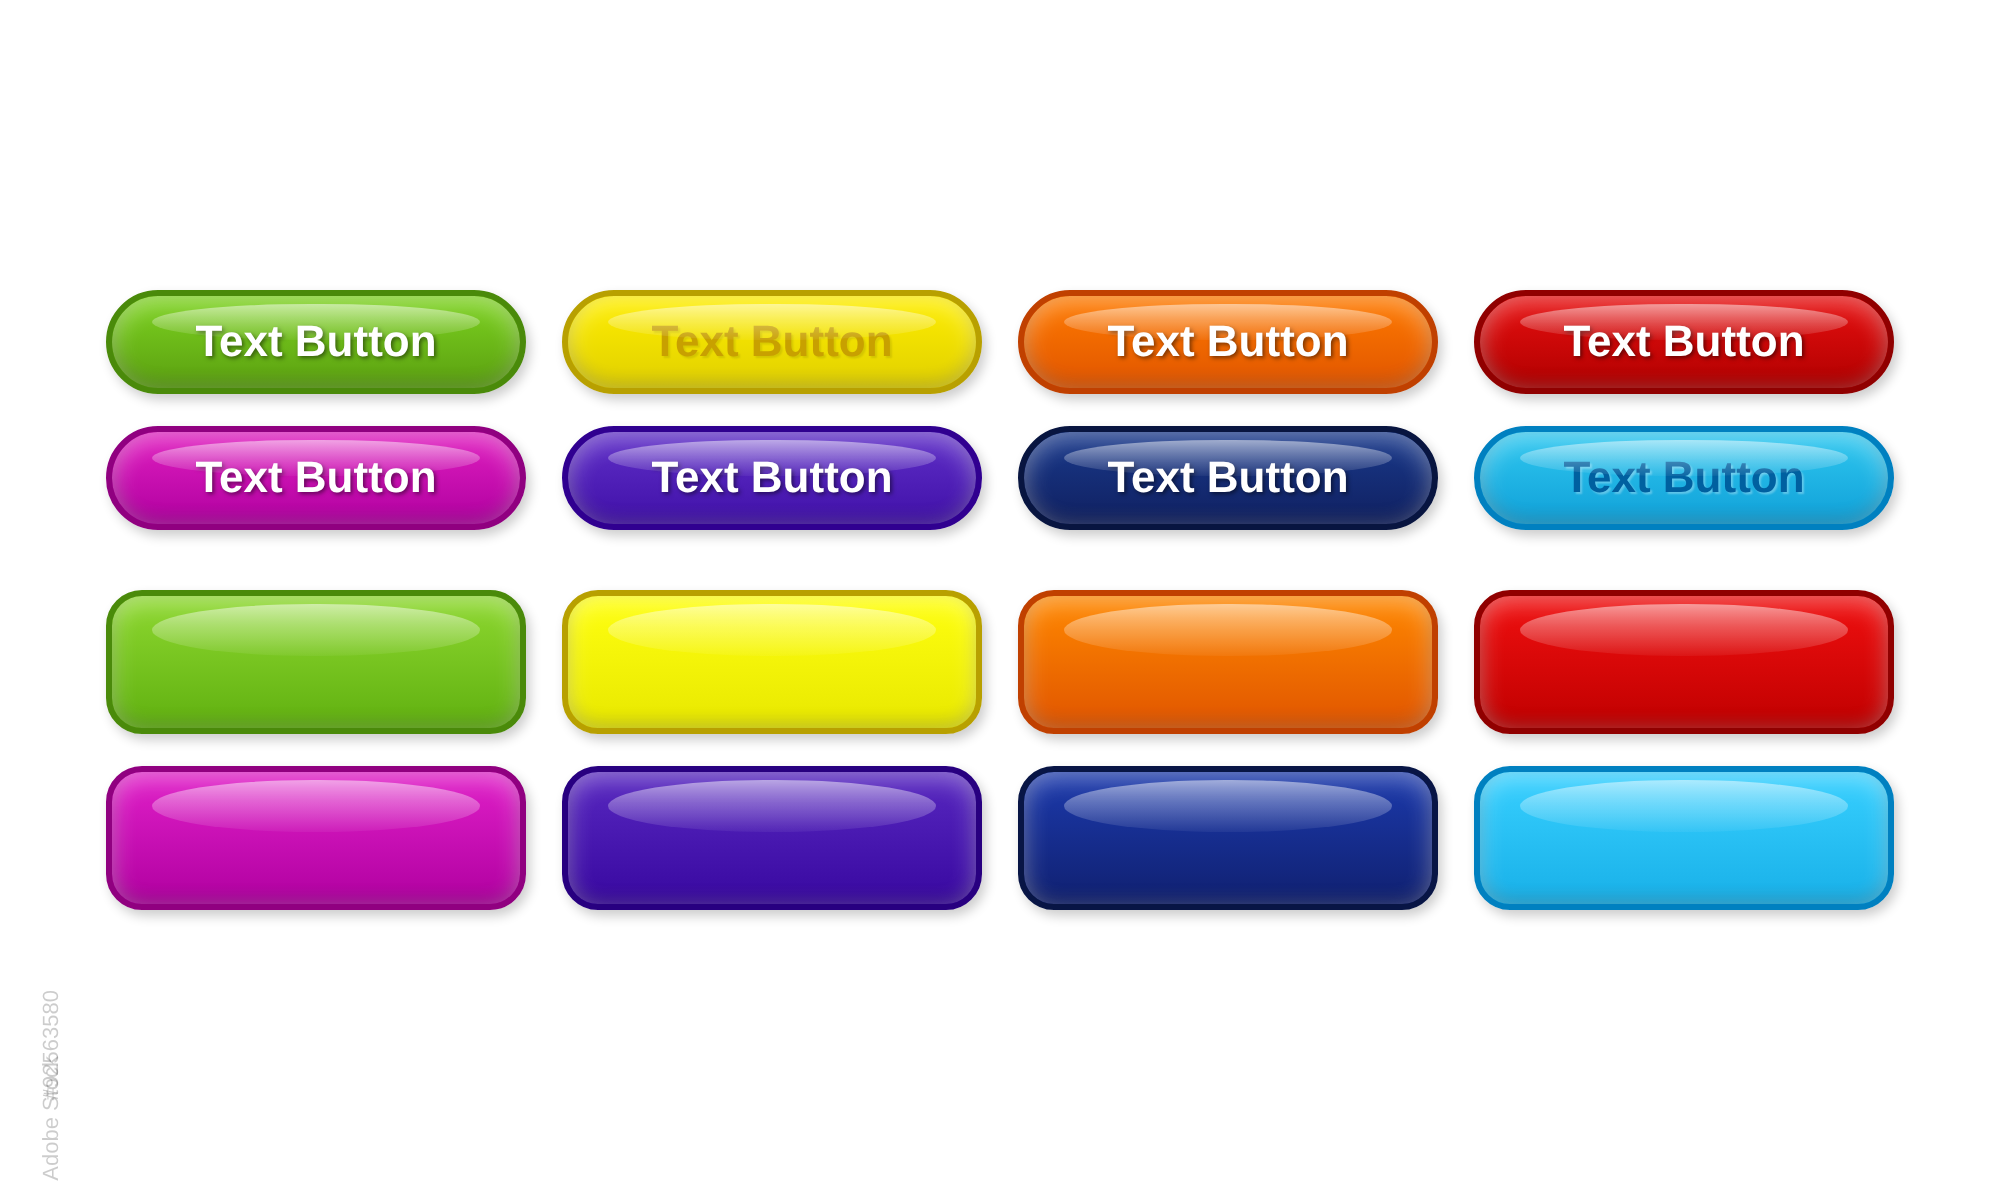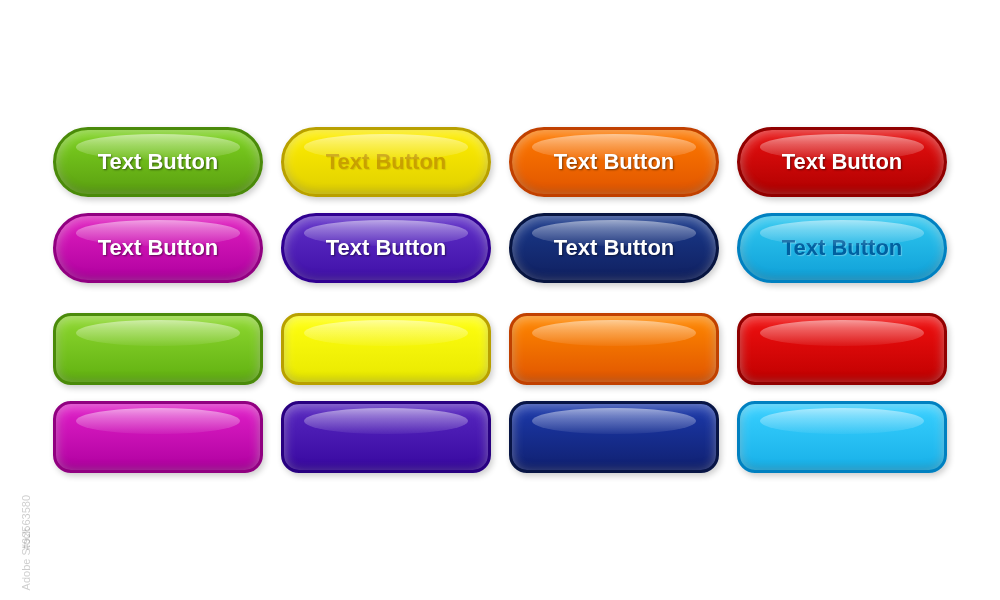--- a/index.html
+++ b/index.html
@@ -29,21 +29,21 @@
 
     .button-row {
       display: flex;
       flex-direction: row;
       gap: 18px;
       align-items: center;
     }
 
     .btn {
       width: 210px;
-      height: 70px;
+      height: 52px;
       border-radius: 36px;
       border: 3px solid rgba(120,120,120,0.5);
       cursor: pointer;
       font-size: 22px;
       font-weight: bold;
       display: flex;
       align-items: center;
       justify-content: center;
       position: relative;
       overflow: hidden;

